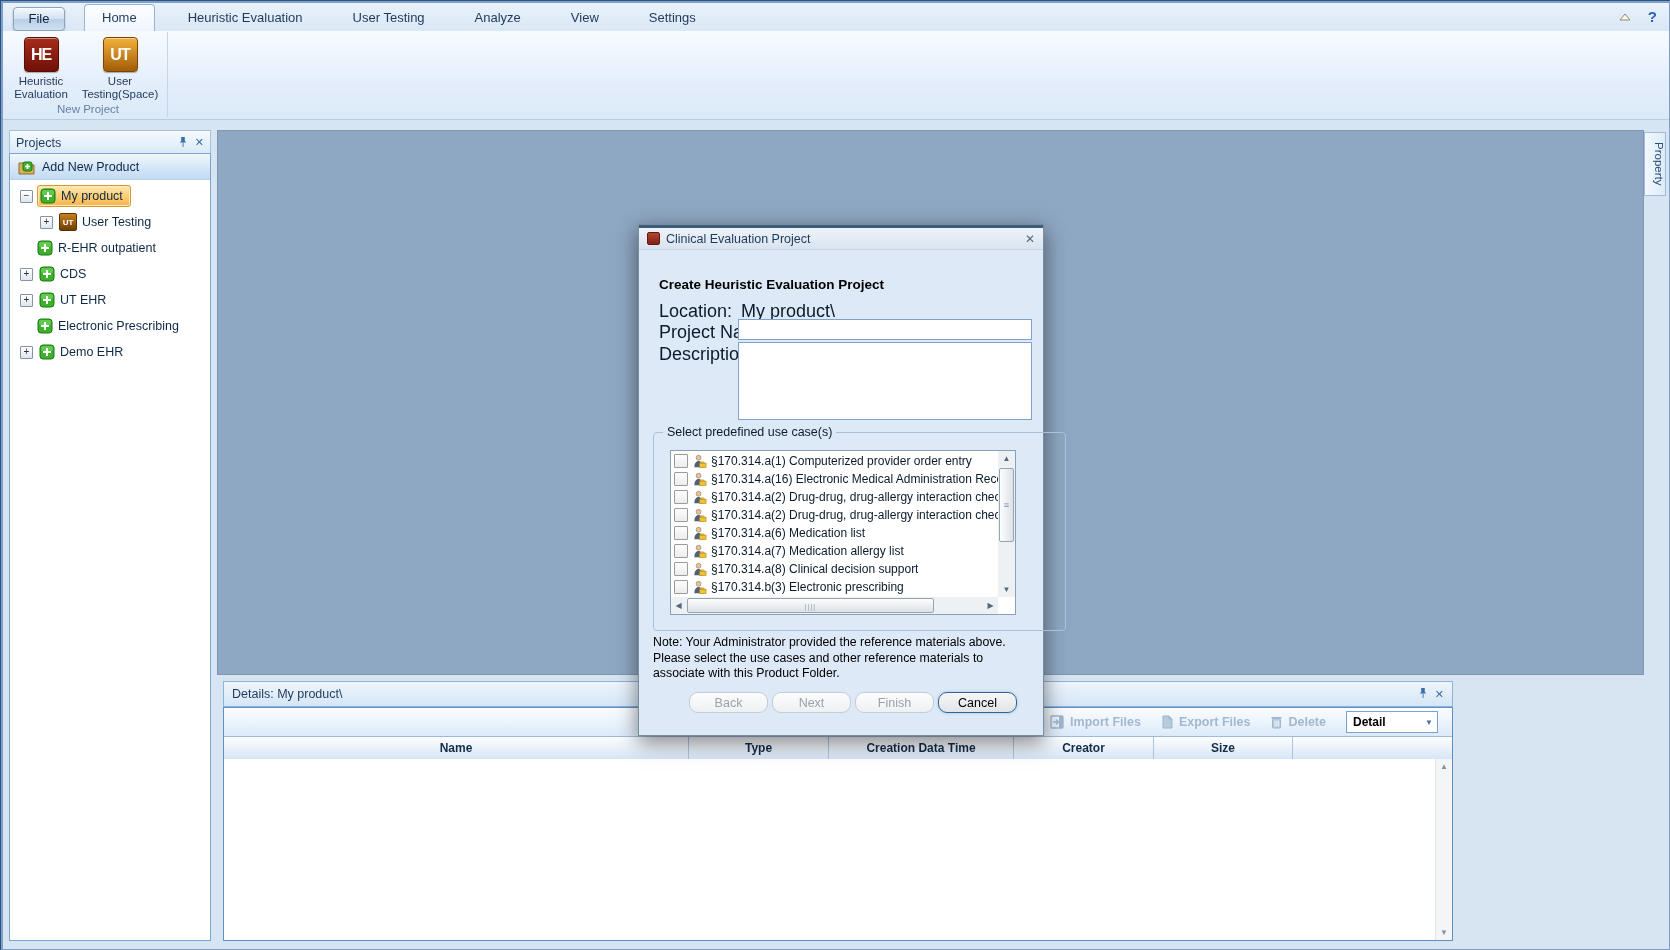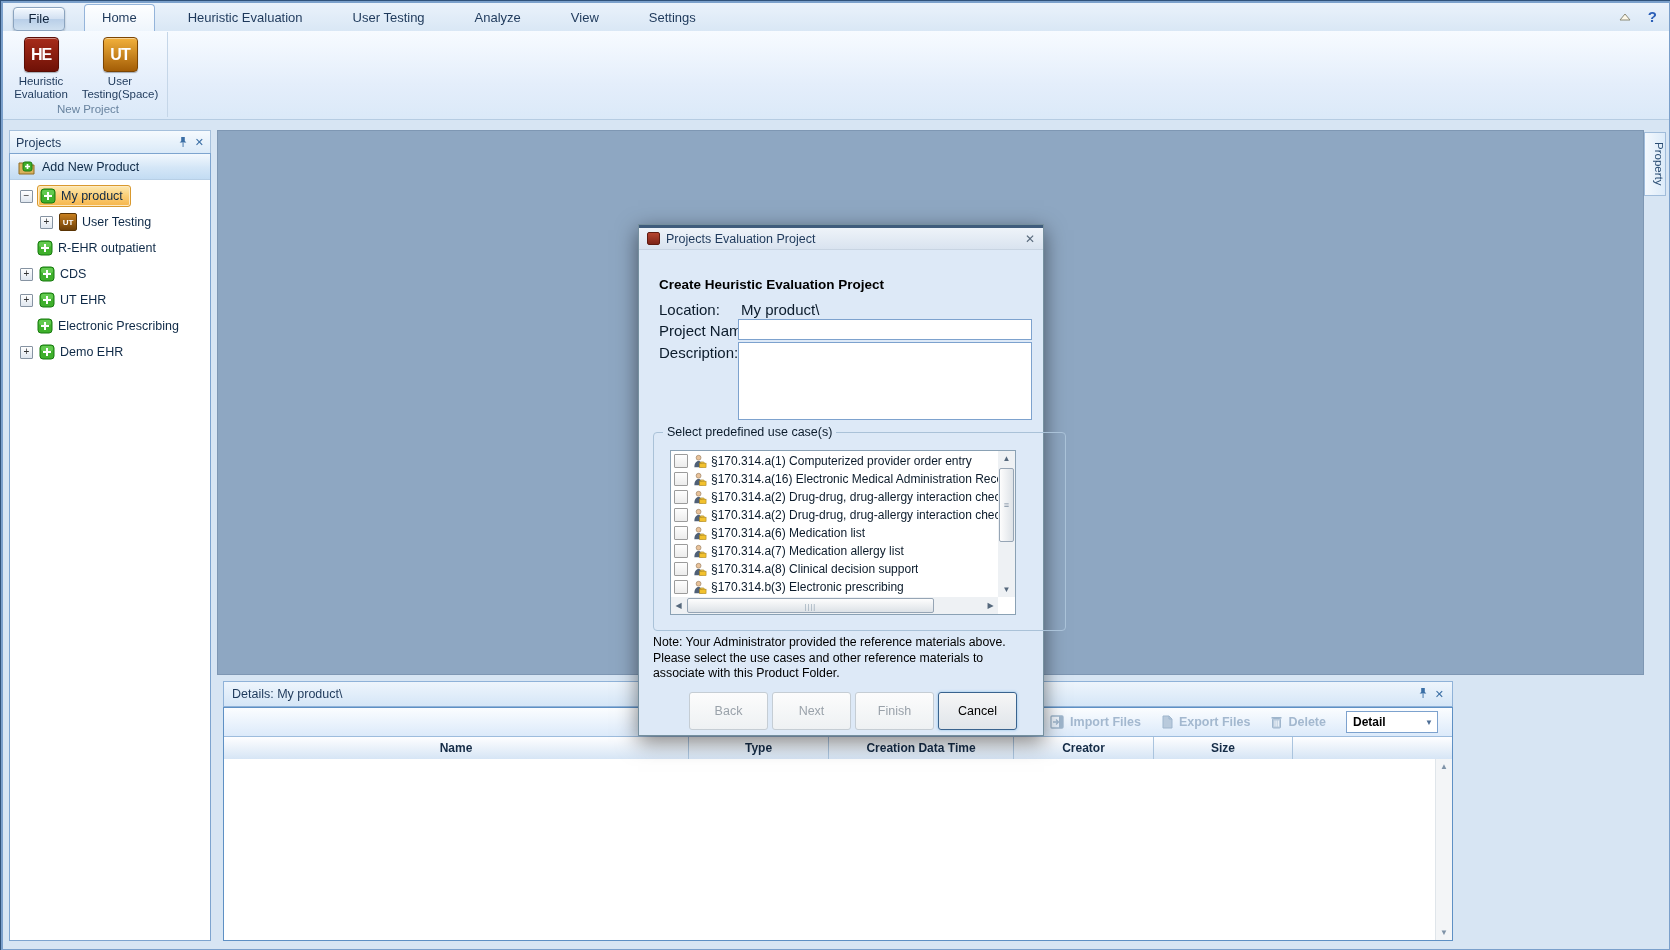--- a/index.html
+++ b/index.html
@@ -82,21 +82,21 @@
            box-sizing:border-box;font-size:8px;color:#7f93a8;}
   
   .dialog{position:absolute;left:637px;top:223px;width:404px;height:510px;z-index:10;background:#dde9f7;
           border:1px solid #76909f;box-shadow:0 6px 20px rgba(0,0,0,.5);}
   .dlgtitle{height:21px;border-top:3px solid #3f5c7c;background:linear-gradient(#eef3f9,#d9e3ef);display:flex;
             align-items:center;gap:6px;padding:0 8px;font-size:12.5px;color:#1e395b;border-bottom:1px solid #c8d4e2;}
   .dlg-ic{width:11px;height:11px;border-radius:2px;background:linear-gradient(#b5442f,#7e2417);border:1px solid #5f1a10;flex:none;}
   .dlgtitle .t{flex:1;}
   .dlg-close{color:#5a6b7d;font-size:12px;}
   .dheading{position:absolute;left:20px;top:52px;font-size:13.5px;font-weight:bold;color:#000;}
-  .dlabel{position:absolute;font-size:15px;color:#0b1b2b;}
+  .dlabel{position:absolute;font-size:18px;color:#0b1b2b;}
   .req{color:#c00;}
   .tinput{position:absolute;left:99px;width:284px;background:#fff;border:1px solid #7da2ce;font-size:12.5px;
           font-family:"Liberation Sans",sans-serif;padding:1px 4px;box-sizing:content-box;}
   .groupbox{position:absolute;left:14px;top:207px;width:376px;height:197px;border:1px solid #aac2d8;border-radius:4px;padding-left:35px;}
   .glabel{position:absolute;top:-8px;left:9px;background:#dde9f7;padding:0 4px;font-size:12.5px;color:#0b1b2b;}
   .uclist{position:absolute;left:16px;top:17px;width:344px;height:163px;background:#fff;border:1px solid #8aa1b4;}
   .ucrows{position:absolute;left:0;top:1px;right:17px;bottom:17px;overflow:hidden;}
   .urow{height:18px;display:flex;align-items:center;gap:4px;padding-left:3px;white-space:nowrap;font-size:12px;color:#0b1b2b;}
   .cb{width:12px;height:12px;flex:none;border:1px solid #9b9b9b;border-radius:1px;background:linear-gradient(#fefefe,#ececec);}
   .uc-ic{flex:none;display:inline-flex;}
@@ -106,21 +106,21 @@
   .lvscroll .sa.dn{bottom:0;}
   .vthumb{position:absolute;left:1px;right:1px;top:17px;height:72px;border:1px solid #96a5b5;border-radius:2px;
           background:linear-gradient(90deg,#fdfdfd,#dde2e7);text-align:center;font-size:9px;line-height:72px;color:#7d8da0;}
   .lhscroll{position:absolute;left:0;right:17px;bottom:0;height:17px;background:#eef1f4;font-size:8px;color:#55687c;}
   .lhscroll .sa{position:absolute;top:0;bottom:0;width:15px;text-align:center;line-height:17px;}
   .lhscroll .sa.rt{right:0;}
   .hthumb{position:absolute;top:1px;bottom:1px;left:16px;width:245px;border:1px solid #96a5b5;border-radius:2px;
           background:linear-gradient(#fdfdfd,#dde2e7);text-align:center;font-size:7px;line-height:15px;color:#8fa0b0;letter-spacing:1px;}
   .dnote{position:absolute;left:14px;top:410px;width:378px;font-size:12.3px;line-height:15.5px;color:#000;}
   .dbuttons{position:absolute;left:50px;top:467px;display:flex;gap:4px;}
-  .btn{width:79px;height:38px;border-radius:3px;font-size:12.5px;display:flex;align-items:center;justify-content:center;box-sizing:border-box;}
+  .btn{width:79px;height:21px;border-radius:9px;font-size:12.5px;display:flex;align-items:center;justify-content:center;box-sizing:border-box;}
   .btn.disabled{background:linear-gradient(#fcfcfc,#eef1f3);border:1px solid #c5cdd4;color:#9aa2aa;}
   .btn.default{background:linear-gradient(#f6f6f6,#e0e5ea);border:1px solid #39638e;color:#000;box-shadow:0 0 3px #8fc0e8;}
 </style>
 </head>
 <body>
 
 <div id="stage">
 
   <div class="tabrow">
     <div class="file-btn">File</div>
@@ -340,21 +340,21 @@
           <span>▲</span>
           <span>▼</span>
         </div>
       </div>
     </div>
   </div>
 
   <div class="dialog">
     <div class="dlgtitle">
       <span class="dlg-ic"></span>
-      <span class="t">Projects Evaluation Project</span>
+      <span class="t">Clinical Evaluation Project</span>
       <span class="dlg-close">✕</span>
     </div>
 
     <div class="dheading">Create Heuristic Evaluation Project</div>
 
     <span class="dlabel" style="left:20px;top:76px;">Location:</span>
     <span class="dlabel" style="left:102px;top:76px;">My product\</span>
 
     <span class="dlabel" style="left:20px;top:97px;"><span>Project Name:</span><span class="req">*</span></span>
     <input class="tinput" style="top: 94px; height: 17px;" value="">

